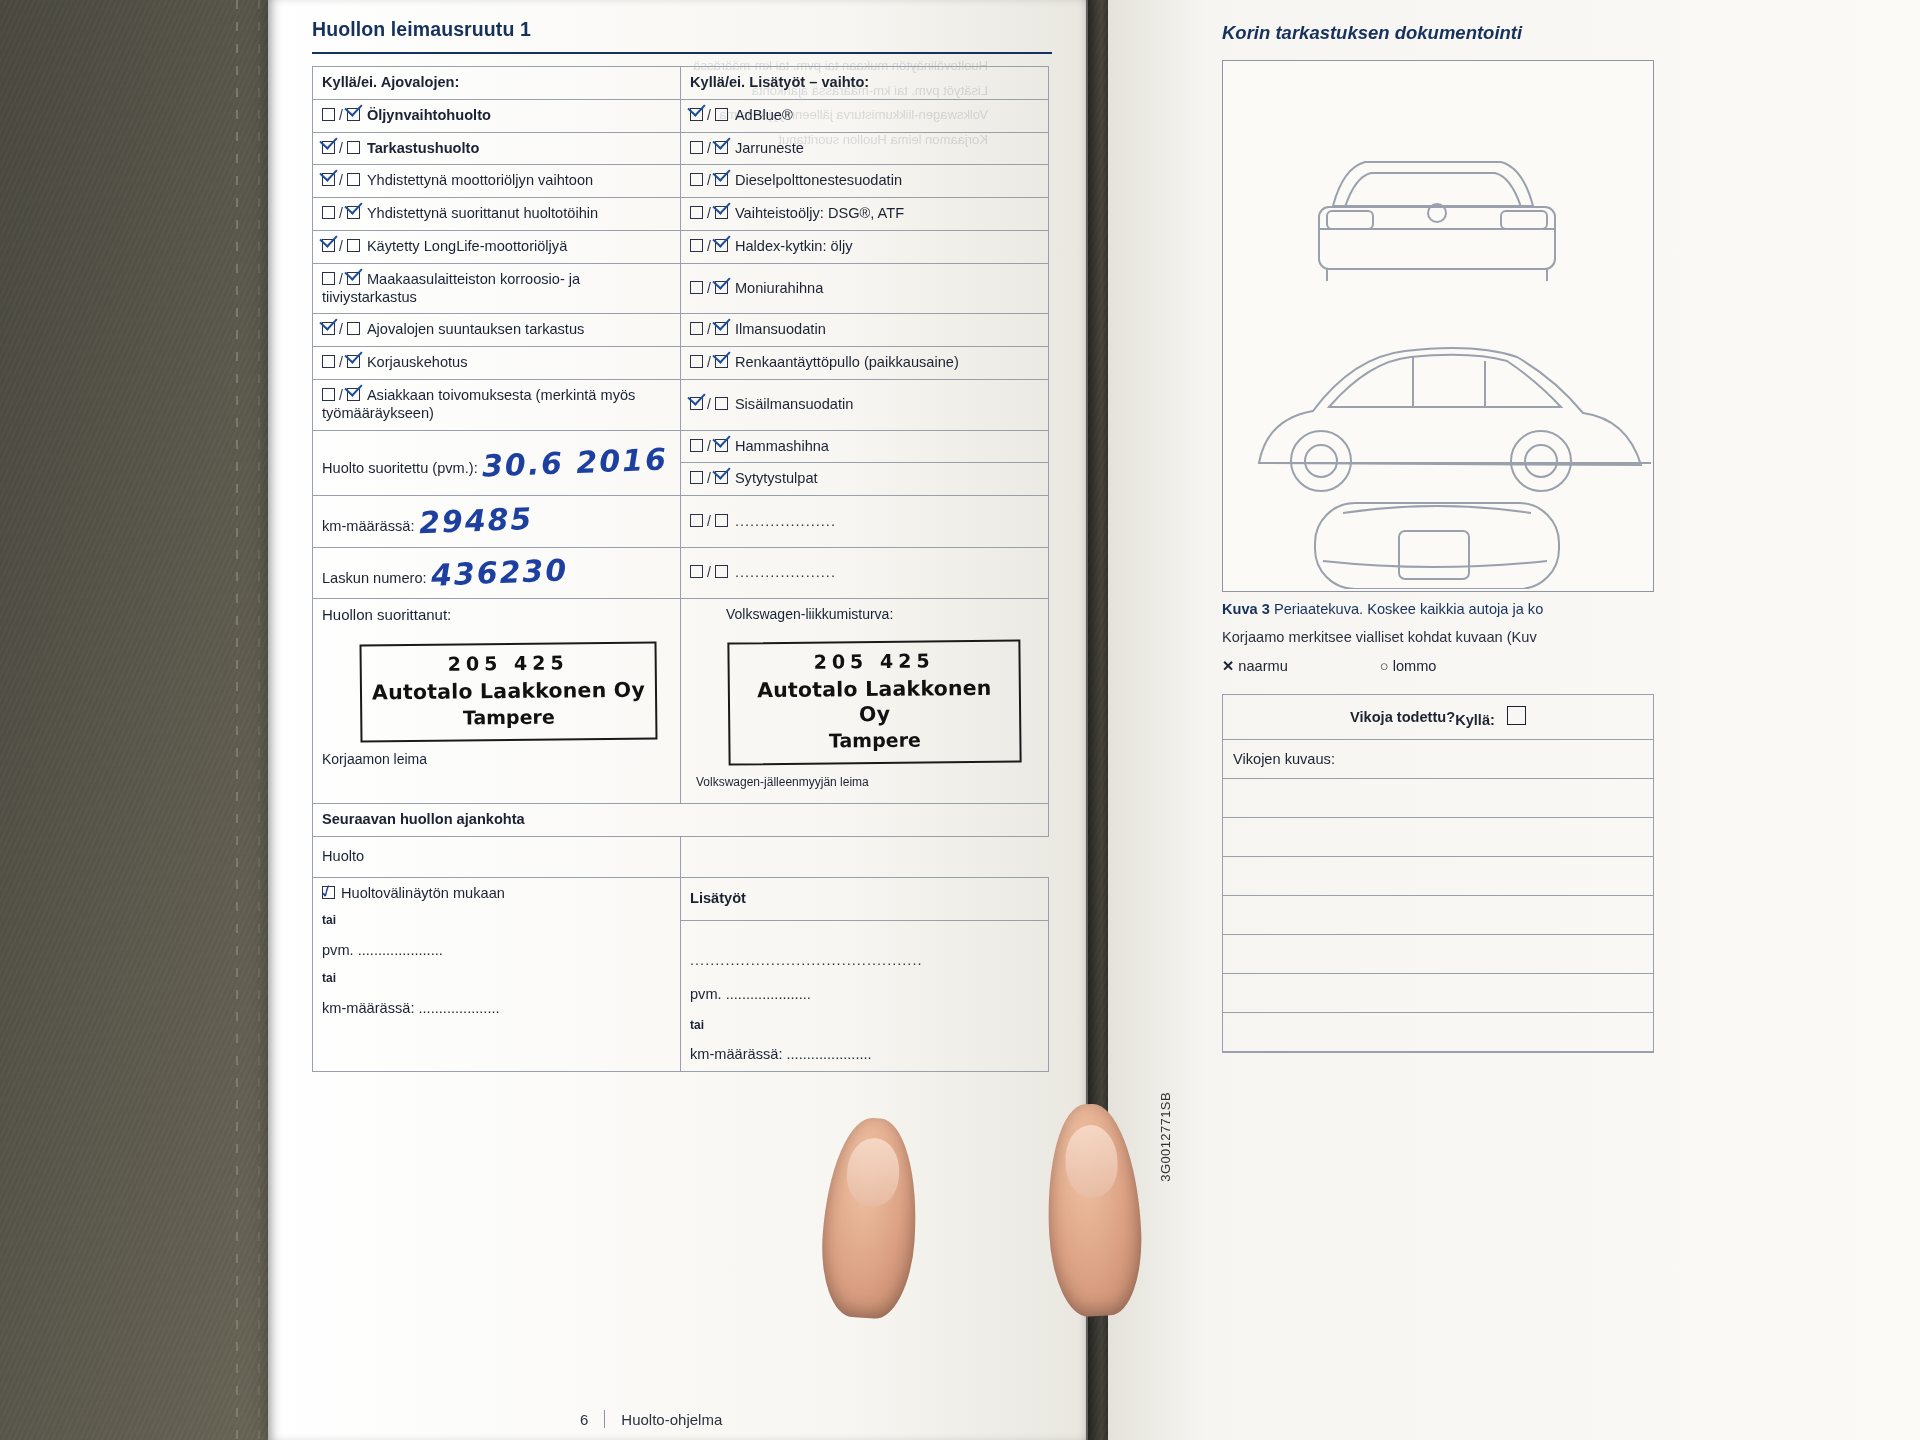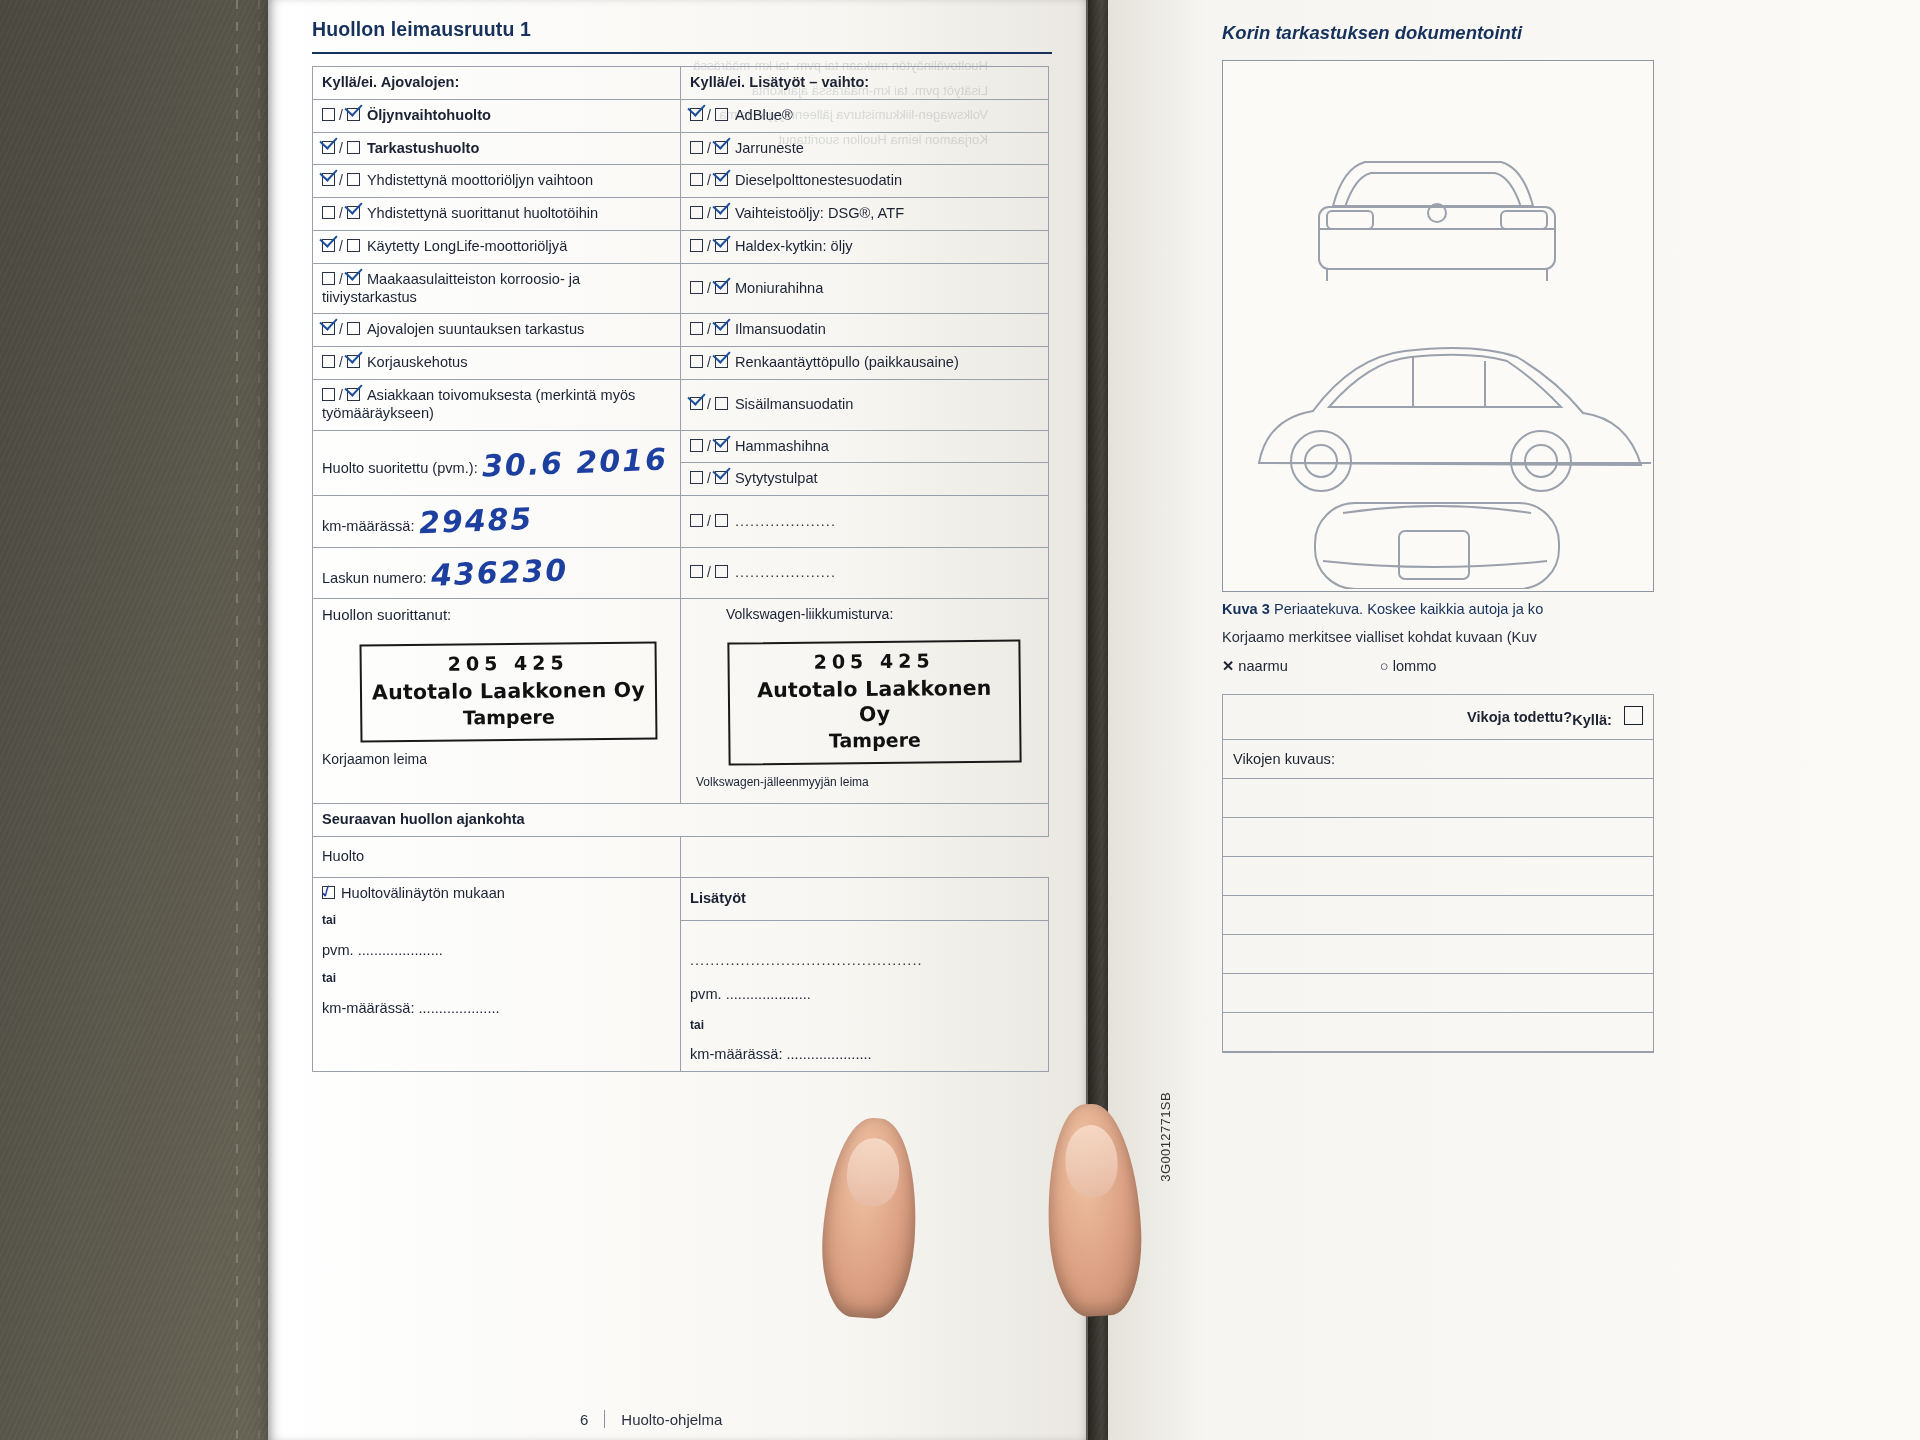--- a/index.html
+++ b/index.html
@@ -86,21 +86,21 @@
     font-size:18.5px;font-weight:bold;color:#16325c;margin:0 0 16px 0;
     font-style:italic;
   }
   .figbox{border:1.5px solid #8f95a1;width:430px;height:530px;position:relative;background:#fbfaf7;}
   .cap{font-size:14.6px;color:#16325c;margin-top:9px;}
   .cap b{color:#16325c;}
   .cap-note{font-size:14.6px;color:#2a3040;margin-top:11px;line-height:1.35;}
   .legend{font-size:14.6px;margin-top:9px;display:flex;gap:92px;align-items:flex-end;}
   .vbox{border:1px solid #9aa0ab;margin-top:20px;width:430px;}
   .vrow{border-bottom:1px solid #9aa0ab;height:38px;display:flex;align-items:center;padding:0 10px;font-size:14.6px;}
-  .vrow.h{font-weight:bold;justify-content:flex-end;height:44px;}
+  .vrow.h{font-weight:bold;justify-content:center;height:44px;}
   .sq{width:17px;height:17px;border:1.6px solid #1b2233;display:inline-block;margin-left:8px;}
   .sidecode{position:absolute;left:1158px;top:1092px;font-size:13px;color:#333;
     writing-mode:vertical-rl;transform:rotate(180deg);letter-spacing:.4px;}
 
   
   .footer{position:absolute;left:312px;bottom:18px;display:flex;align-items:center;gap:16px;color:#2a3040;}
   .pg{font-size:15px;}
   .fsep{width:1px;height:18px;background:#8d93a0;}
   .ftxt{font-size:15px;}
 

